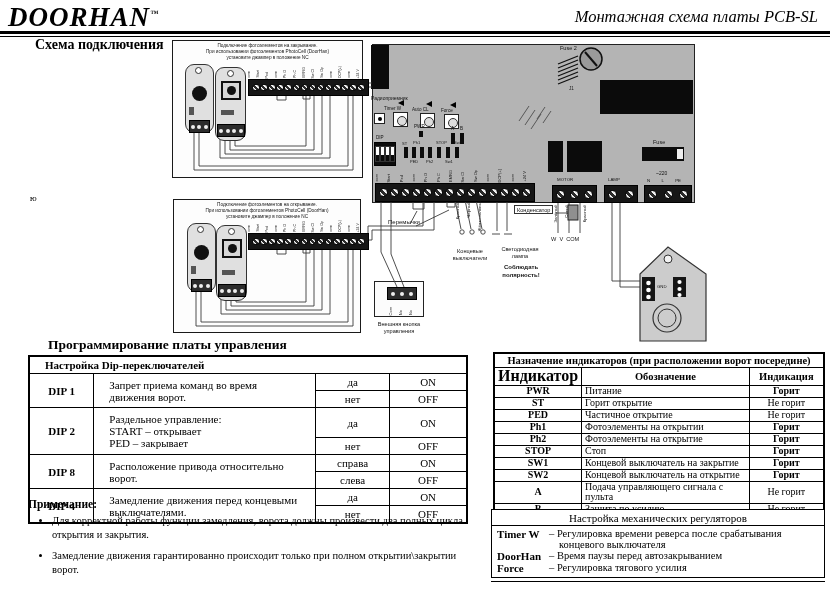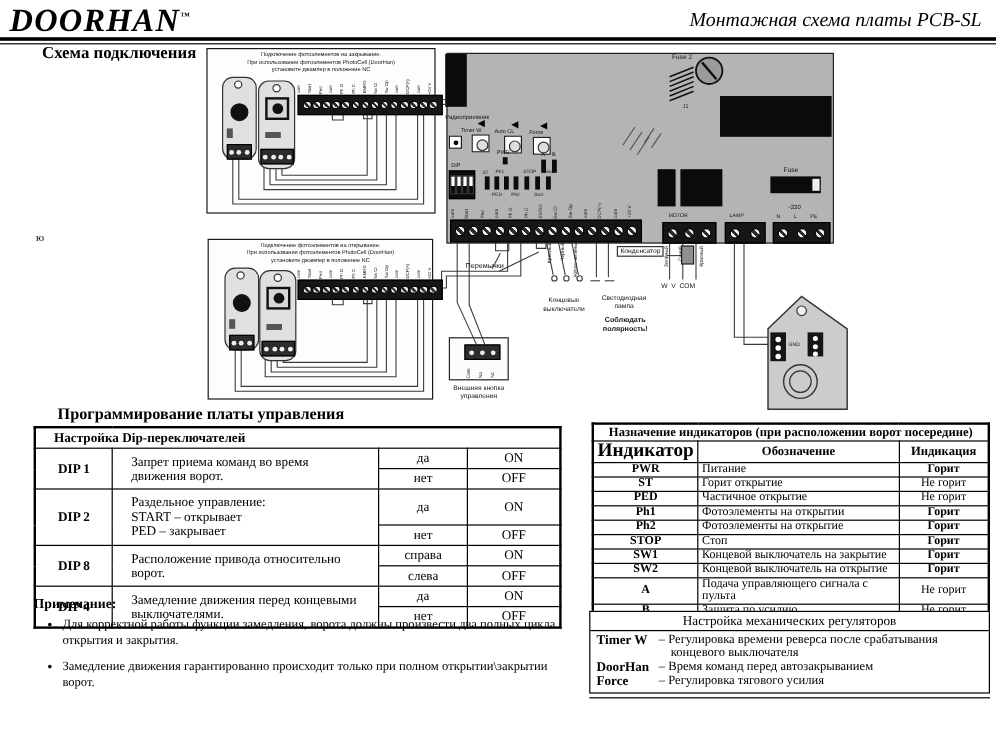--- a/index.html
+++ b/index.html
@@ -559,21 +559,21 @@
 
   <div class="a regbox srf" style="left:491px;top:509px;width:334px;">
     <div class="regtitle">Настройка механических регуляторов</div>
     <div style="padding:2px 0 3px;">
       <div class="regrow">
         <span class="regname">Timer W</span>
         <span class="regdesc">– Регулировка времени реверса после срабатывания концевого выключателя</span>
       </div>
       <div class="regrow">
         <span class="regname">DoorHan</span>
-        <span class="regdesc">– Время команд перед автозакрыванием</span>
+        <span class="regdesc">– Время паузы перед автозакрыванием</span>
       </div>
       <div class="regrow">
         <span class="regname">Force</span>
         <span class="regdesc">– Регулировка тягового усилия</span>
       </div>
     </div>
   </div>
   <div class="a rule2" style="left:491px;top:581px;width:334px;"></div>
 
 </div>

